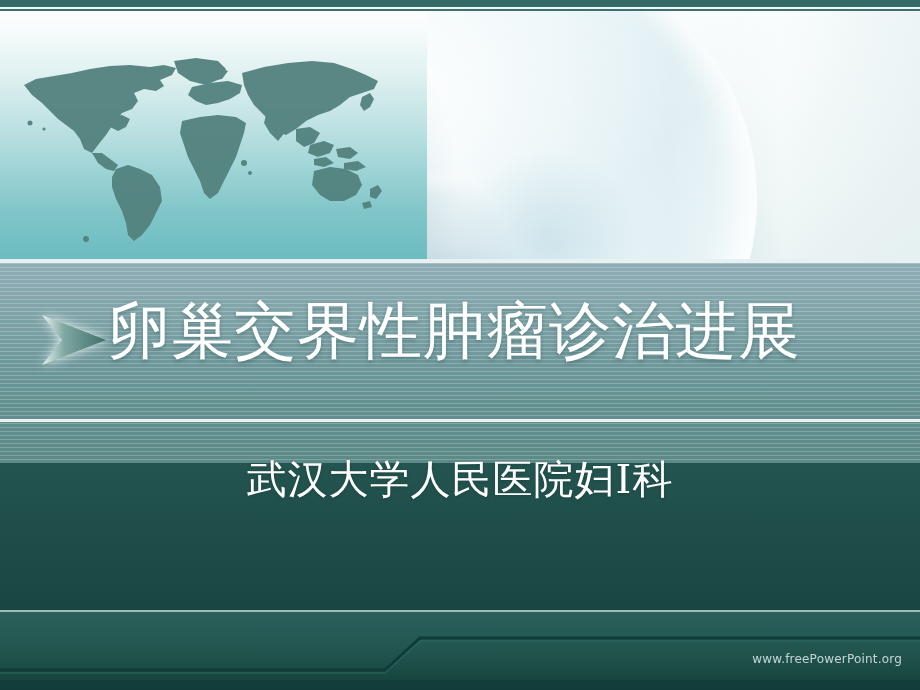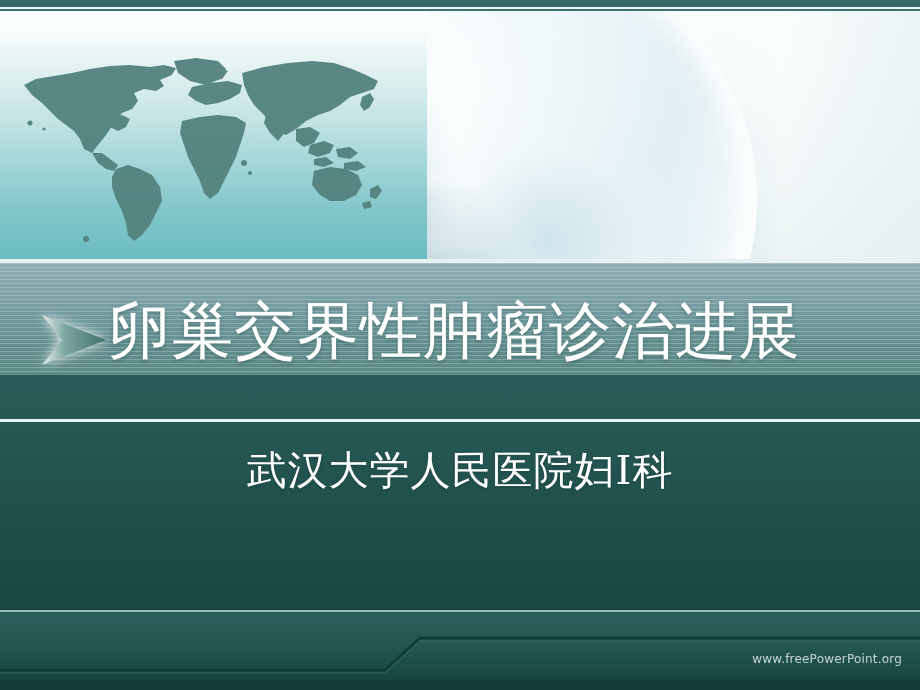--- a/index.html
+++ b/index.html
@@ -137,21 +137,21 @@
     width: 100%;
     height: 4px;
     background: #e7f1f1;
   }
 
   
   .title-band {
     position: absolute;
     left: 0; top: 263px;
     width: 100%;
-    height: 112px;
+    height: 200px;
     background:
       repeating-linear-gradient(to bottom,
         rgba(255,255,255,0.22) 0px,
         rgba(255,255,255,0.22) 1px,
         rgba(255,255,255,0.0) 1px,
         rgba(255,255,255,0.0) 4px),
       linear-gradient(to bottom, #8fadb5 0%, #7fa4a8 26%, #6d979a 52%, #628f8e 76%, #5c8a86 100%);
     overflow: hidden;
   }
   .chevron-icon {
@@ -187,21 +187,21 @@
   
   .body-area {
     position: absolute;
     left: 0; top: 422px;
     width: 100%;
     height: 190px;
     display: flex;
     flex-direction: column;
     align-items: center;
     justify-content: flex-start;
-    padding-top: 21px;
+    padding-top: 30px;
     box-sizing: border-box;
   }
   .subtitle-line {
     font-family: "DejaVu Serif", "Liberation Serif", serif;
     font-size: 40px;
     color: #ffffff;
     letter-spacing: 1px;
     line-height: 1.35;
     white-space: pre;
     text-shadow: 0 1px 3px rgba(10,45,45,0.35);

